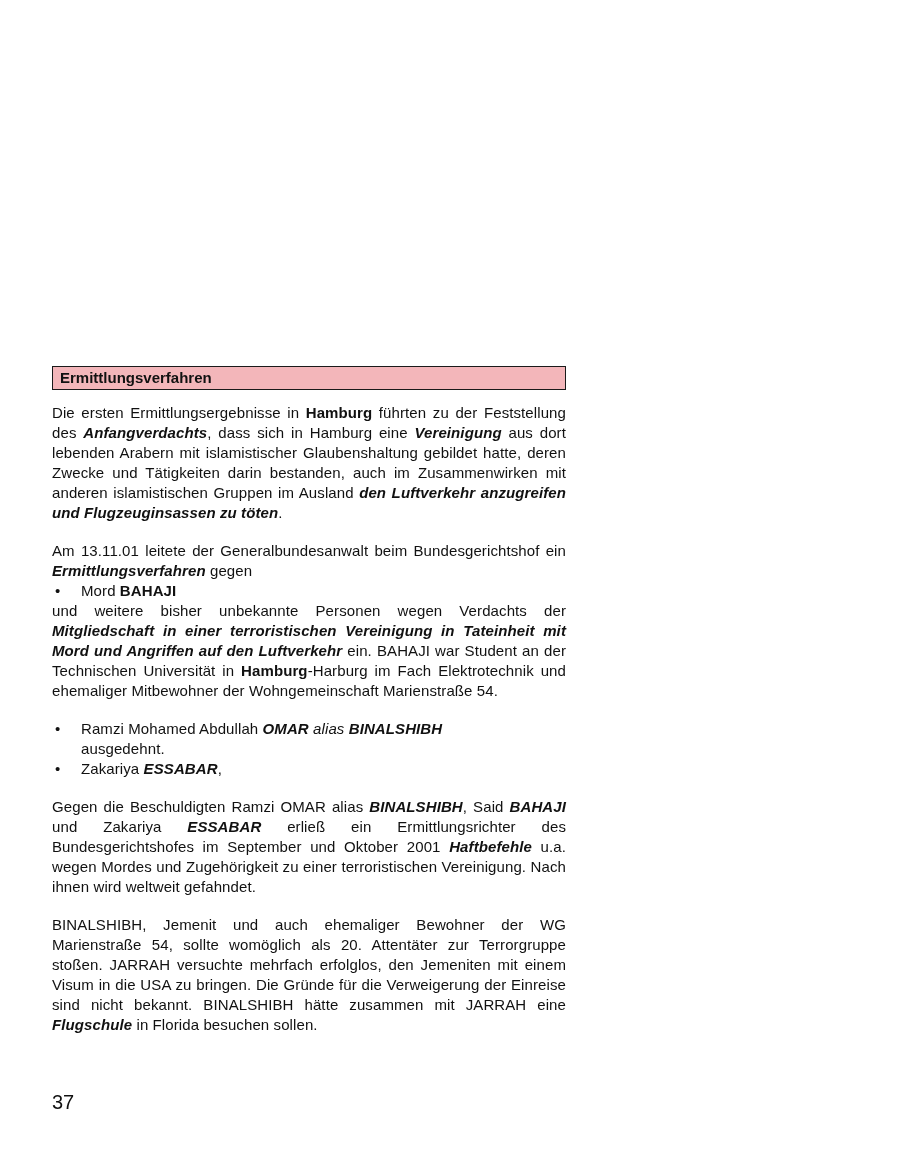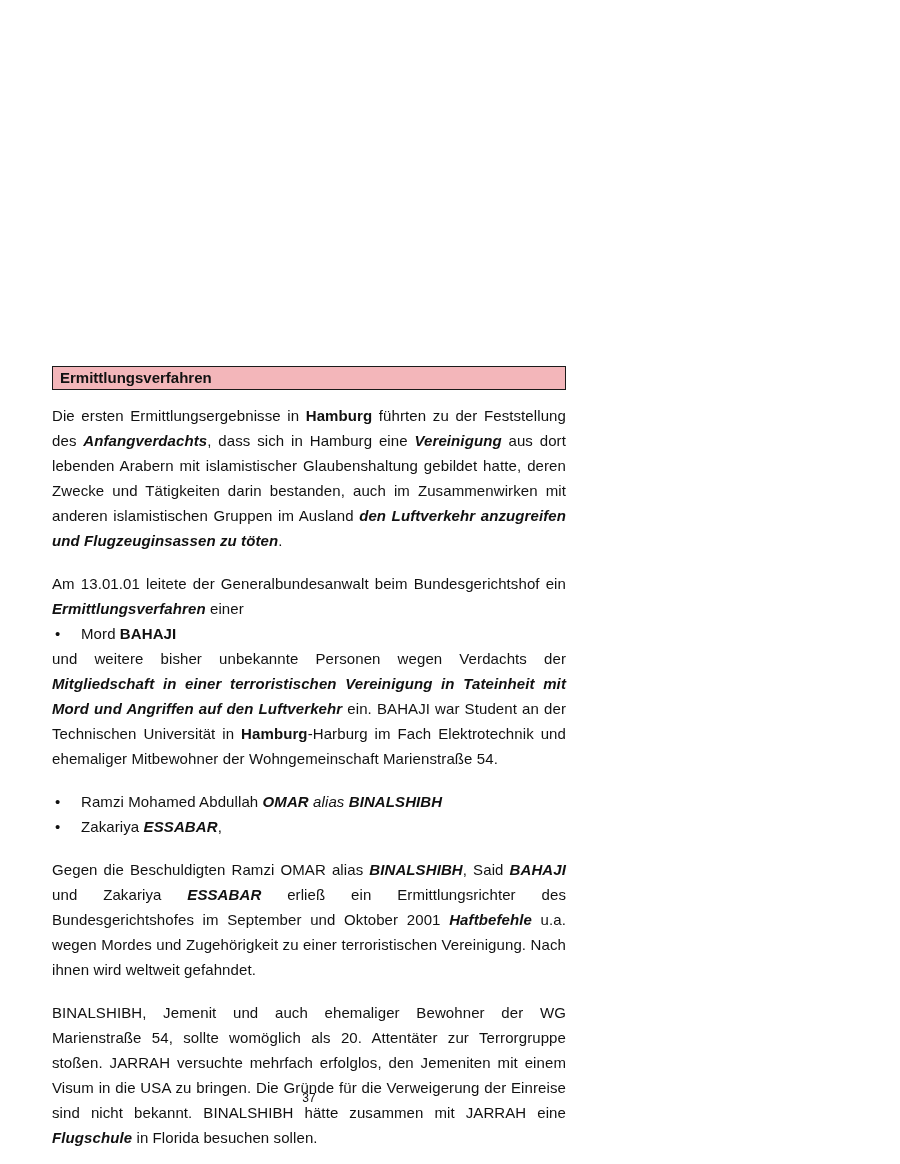--- a/index.html
+++ b/index.html
@@ -23,66 +23,67 @@
     background: var(--header-bg, #f3b6ba);
     border: 1px solid var(--header-border, #1a1a1a);
     font-size: 15px;
     font-weight: bold;
     padding: 2px 7px 3px 7px;
     margin-bottom: 13px;
     line-height: 17px;
   }
   .document-body {
     font-size: 15px;
-    line-height: 25px;
+    line-height: 20px;
     letter-spacing: 0.1px;
   }
   .block-p { text-align: justify; }
   .block-gap { height: 18px; }
   .block-bullet { display: flex; }
   .bullet-marker {
     flex: 0 0 29px;
     width: 29px;
     padding-left: 3px;
   }
   .bullet-text { flex: 1; }
   .block-indent { margin-left: 29px; text-align: justify; }
   .run-b  { font-weight: bold; }
   .run-i  { font-style: italic; }
   .run-bi { font-weight: bold; font-style: italic; }
   .page-number {
     position: absolute;
     left: 52px;
     top: 1091px;
     width: 514px;
-    text-align: center;
-    font-size: 12px;
+    text-align: left;
+    font-size: 20px;
   }
 </style>
 </head>
 <body>
 
 <div class="content-column">
   <div class="section-header">
     <span>Ermittlungsverfahren</span>
   </div>
   <div class="document-body" id="document-body">
       <div class="block-p"><span>Die ersten Ermittlungsergebnisse in </span><span class="run-b">Hamburg</span><span> führten zu der Feststellung des </span><span class="run-bi">Anfangverdachts</span><span>, dass sich in Hamburg eine </span><span class="run-bi">Vereinigung</span><span> aus dort lebenden Arabern mit islamistischer Glaubenshaltung gebildet hatte, deren Zwecke und Tätigkeiten darin bestanden, auch im Zusammenwirken mit anderen islamistischen Gruppen im Ausland </span><span class="run-bi">den Luftverkehr anzugreifen und Flugzeuginsassen zu töten</span><span>.</span></div>
       <div class="block-gap"></div>
-      <div class="block-p"><span>Am 13.01.01 leitete der Generalbundesanwalt beim Bundesgerichtshof ein </span><span class="run-bi">Ermittlungsverfahren</span><span> einer</span></div>
+      <div class="block-p"><span>Am 13.11.01 leitete der Generalbundesanwalt beim Bundesgerichtshof ein </span><span class="run-bi">Ermittlungsverfahren</span><span> gegen</span></div>
       <div class="block-bullet">
         <span class="bullet-marker">•</span>
         <span class="bullet-text"><span>Mord </span><span class="run-b">BAHAJI</span></span>
       </div>
       <div class="block-p"><span>und weitere bisher unbekannte Personen wegen Verdachts der </span><span class="run-bi">Mitgliedschaft in einer terroristischen Vereinigung in Tateinheit mit Mord und Angriffen auf den Luftverkehr</span><span> ein. BAHAJI war Student an der Technischen Universität in </span><span class="run-b">Hamburg</span><span>-Harburg im Fach Elektrotechnik und ehemaliger Mitbewohner der Wohngemeinschaft Marienstraße 54.</span></div>
       <div class="block-gap"></div>
       <div class="block-bullet">
         <span class="bullet-marker">•</span>
         <span class="bullet-text"><span>Ramzi Mohamed Abdullah </span><span class="run-bi">OMAR</span><span> </span><span class="run-i">alias</span><span> </span><span class="run-bi">BINALSHIBH</span></span>
       </div>
+      <div class="block-indent"><span>ausgedehnt.</span></div>
       <div class="block-bullet">
         <span class="bullet-marker">•</span>
         <span class="bullet-text"><span>Zakariya </span><span class="run-bi">ESSABAR</span><span>,</span></span>
       </div>
       <div class="block-gap"></div>
       <div class="block-p"><span>Gegen die Beschuldigten Ramzi OMAR alias </span><span class="run-bi">BINALSHIBH</span><span>, Said </span><span class="run-bi">BAHAJI</span><span> und Zakariya </span><span class="run-bi">ESSABAR</span><span> erließ ein Ermittlungsrichter des Bundesgerichtshofes im September und Oktober 2001 </span><span class="run-bi">Haftbefehle</span><span> u.a. wegen Mordes und Zugehörigkeit zu einer terroristischen Vereinigung. Nach ihnen wird weltweit gefahndet.</span></div>
       <div class="block-gap"></div>
       <div class="block-p"><span>BINALSHIBH, Jemenit und auch ehemaliger Bewohner der WG Marienstraße 54, sollte womöglich als 20. Attentäter zur Terrorgruppe stoßen. JARRAH versuchte mehrfach erfolglos, den Jemeniten mit einem Visum in die USA zu bringen. Die Gründe für die Verweigerung der Einreise sind nicht bekannt. BINALSHIBH hätte zusammen mit JARRAH eine </span><span class="run-bi">Flugschule</span><span> in Florida besuchen sollen.</span></div>
     </div>
 </div>

